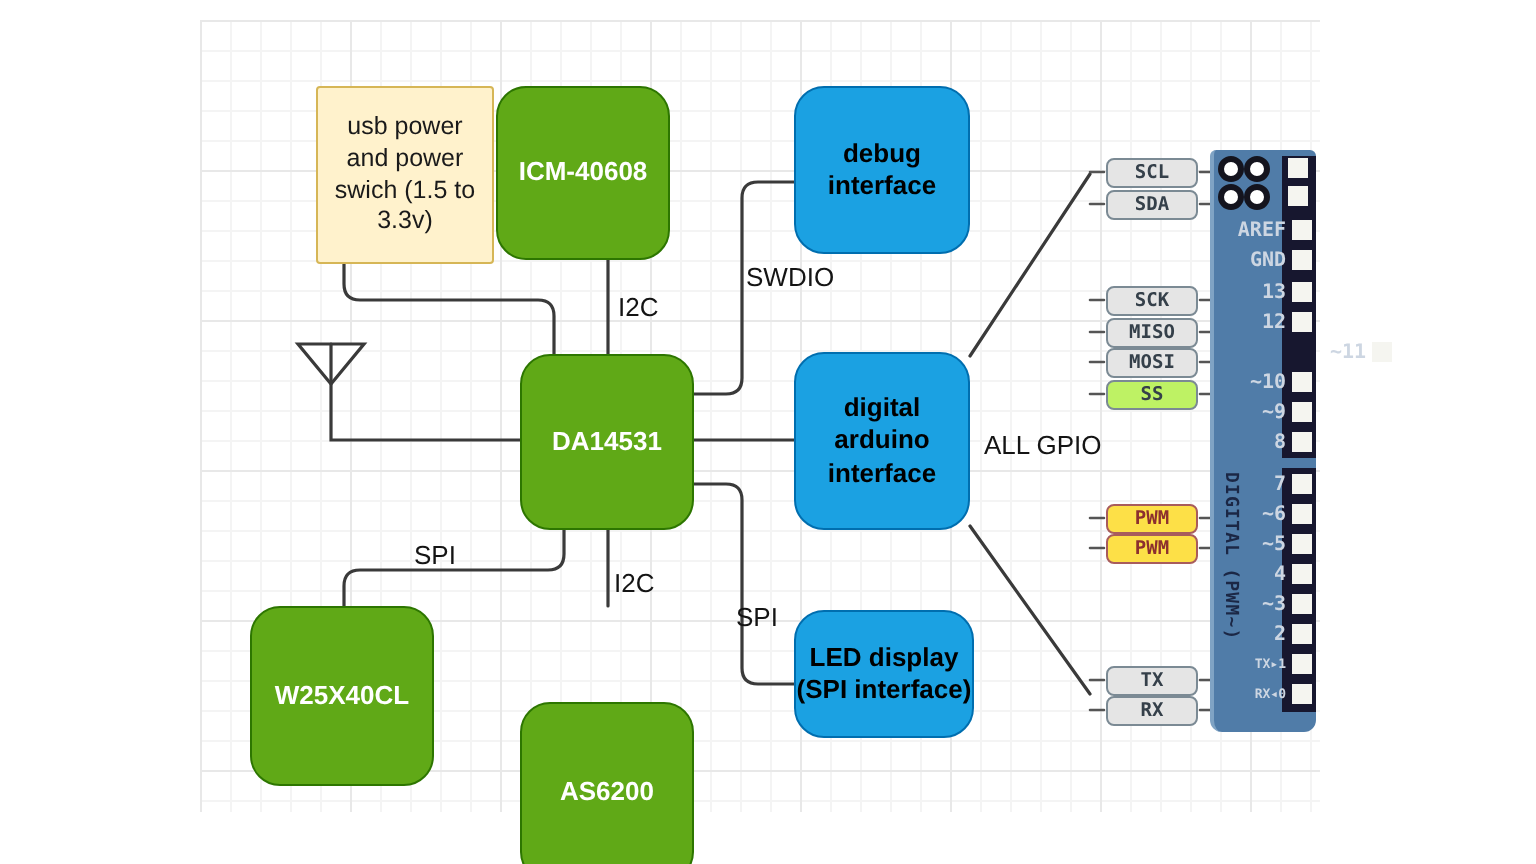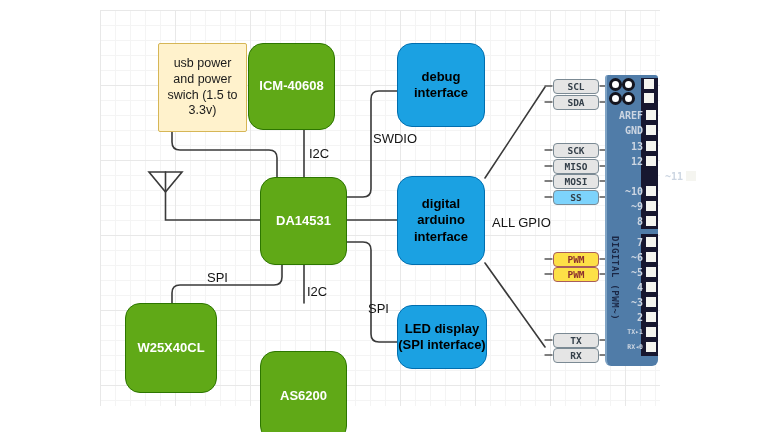--- a/index.html
+++ b/index.html
@@ -36,21 +36,21 @@
     position:absolute;font-size:13px;color:#141414;line-height:15px;
     white-space:nowrap;
   }
   .pbox{
     position:absolute;left:553px;width:46px;height:15px;box-sizing:border-box;
     border:1px solid #7b8a94;border-radius:4px;background:#e5e5e5;
     display:flex;align-items:center;justify-content:center;
     font-family:"DejaVu Sans Mono",monospace;font-weight:700;
     font-size:9.5px;color:#35404a;
   }
-  .pbox.white{background:#7dd3fc;}
+  .pbox.white{background:#bef264;}
   .pbox.red{background:#fde047;border-color:#a85c5c;color:#8c2f2f;}
   .board{
     position:absolute;left:605px;top:75px;width:53px;height:291px;
     background:#507CA8;border-radius:3px 3px 6px 6px;
     border-left:2px solid #7FA3C4;box-sizing:border-box;
   }
   .hcol{position:absolute;left:34px;width:17px;background:#17172F;}
   .hole{
     position:absolute;width:13px;height:13px;border-radius:50%;
     background:#ffffff;border:3.5px solid #14141e;box-sizing:border-box;

